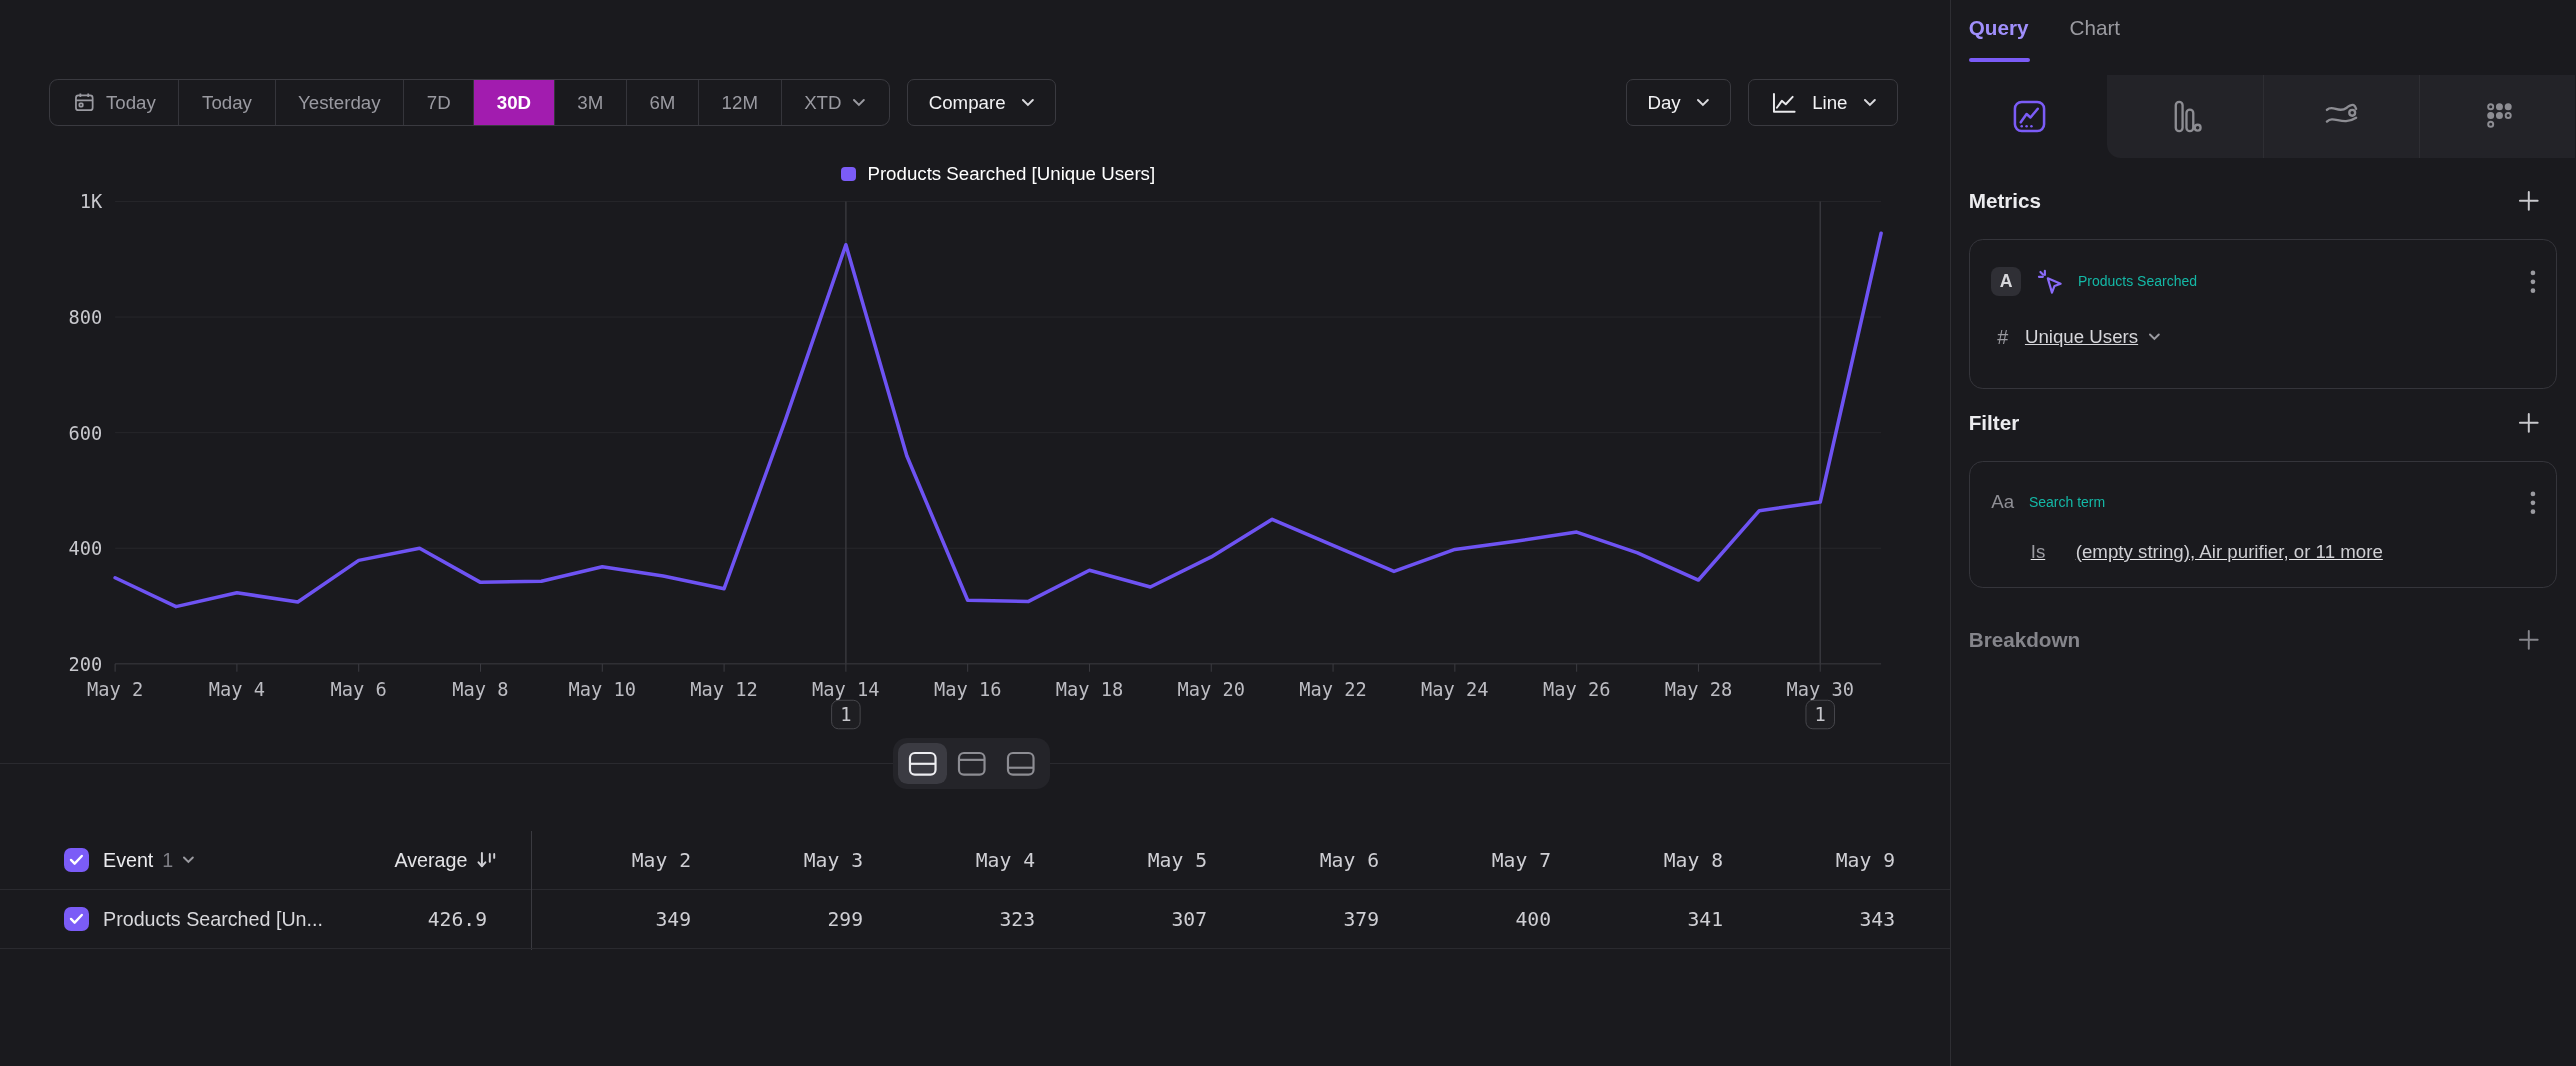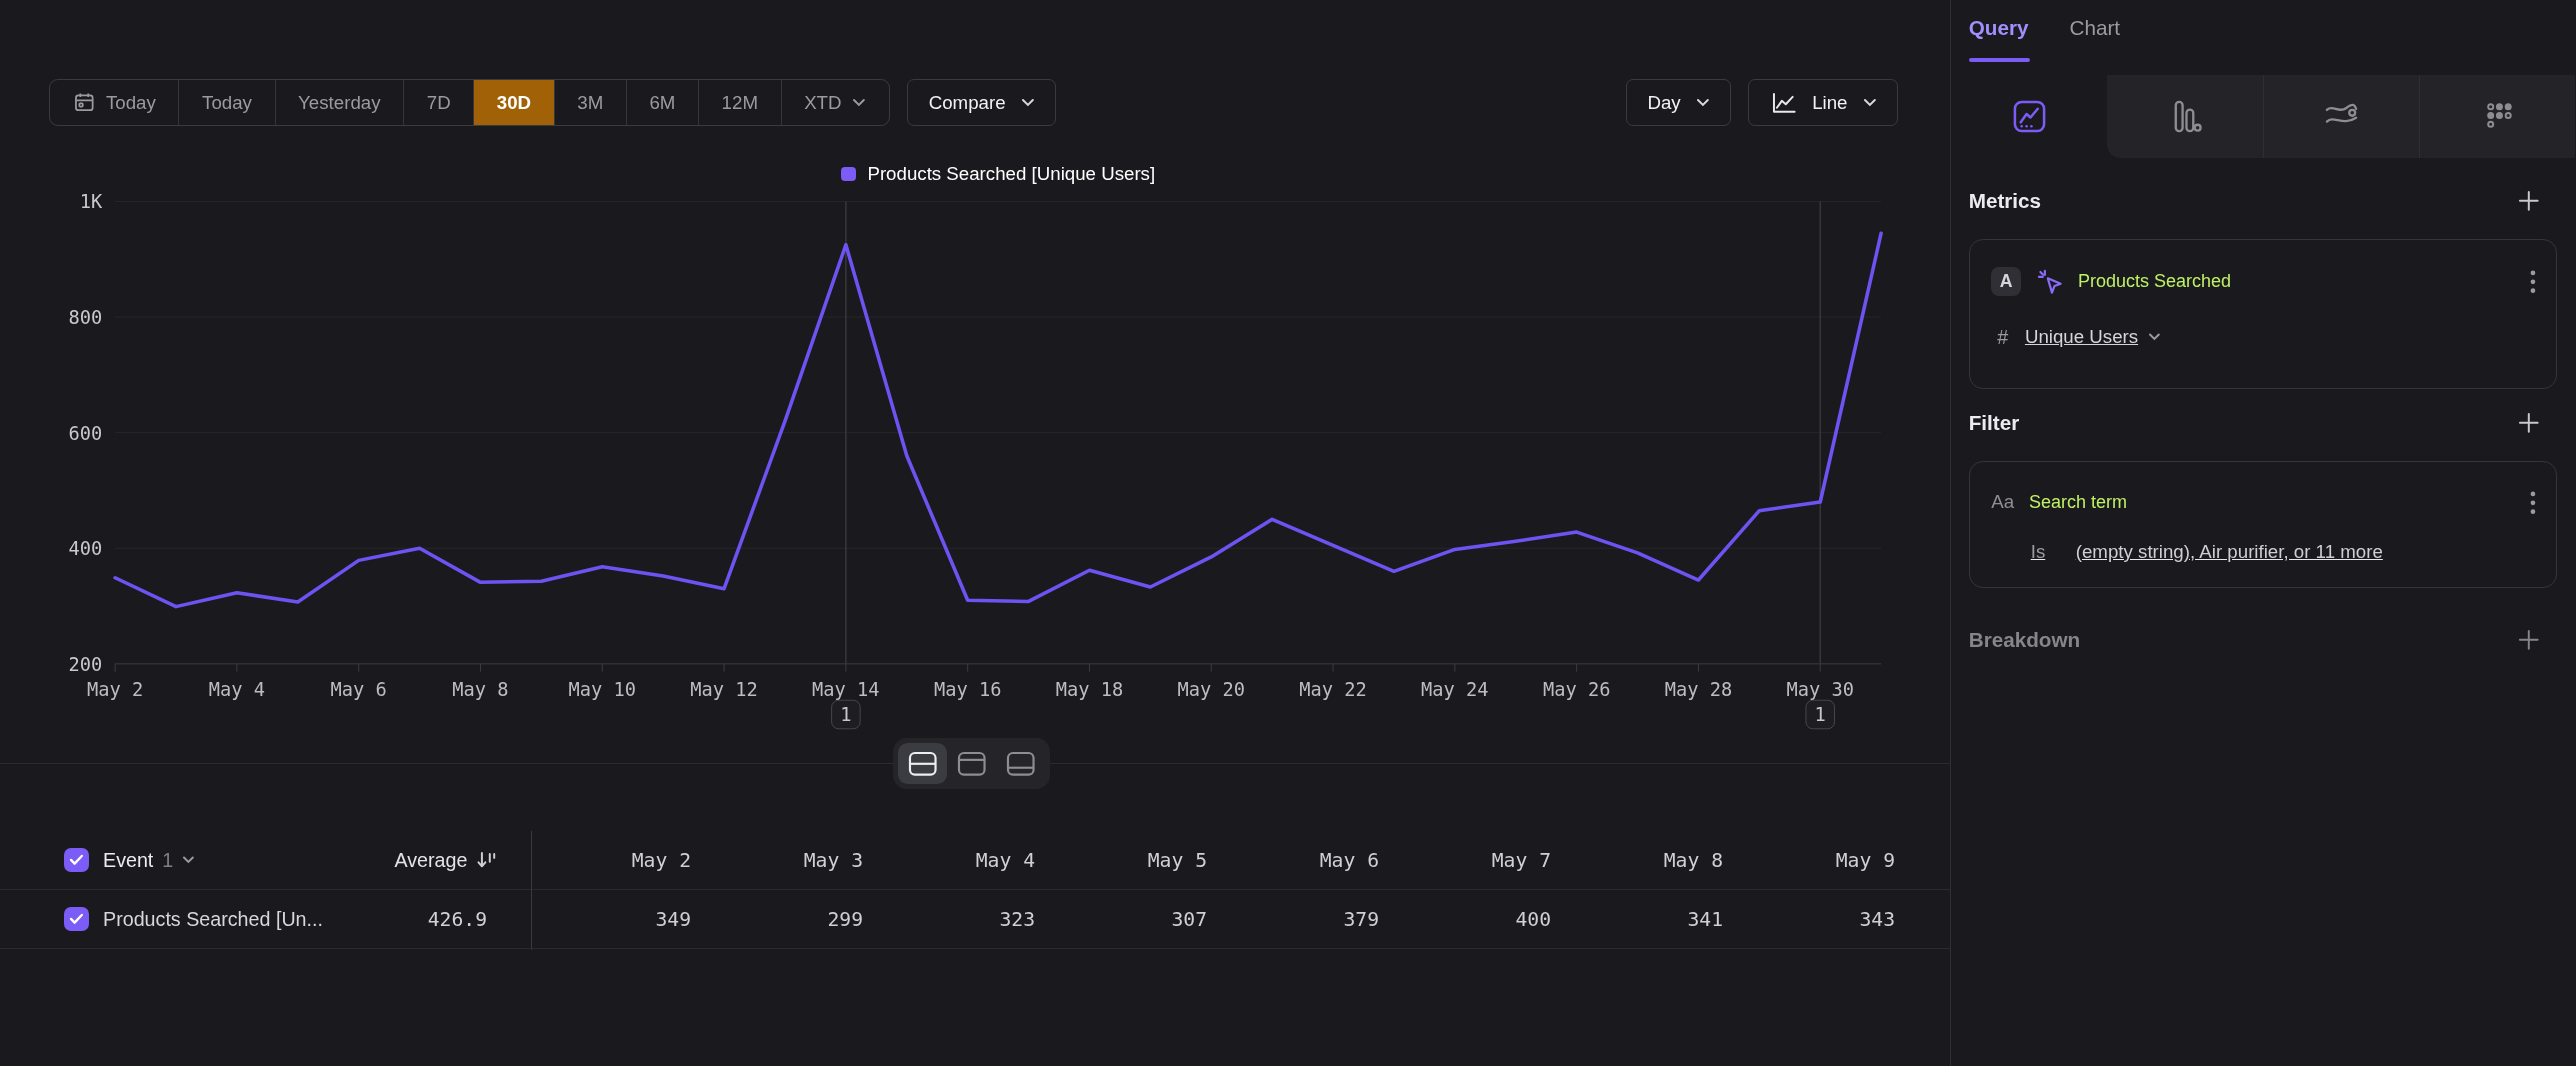--- a/index.html
+++ b/index.html
@@ -14,21 +14,21 @@
   .main   { position:absolute; left:0; top:0; width:1950px; height:1067px; }
   .sidebar{ position:absolute; right:0; top:0; width:626px; height:1067px; border-left:1px solid #2e2e33; }
 
   
   .toolbar { position:absolute; left:0; top:79px; width:1950px; height:47px; }
   .seg-control { position:absolute; left:49px; top:0; height:47px; display:flex;
     border:1px solid #3a3a40; border-radius:8.9px; overflow:hidden; }
   .seg { display:flex; align-items:center; gap:10.8px; padding:0 22.6px; font-size:18.7px;
     color:#9a9aa1; border-right:1px solid #35353b; cursor:default; white-space:nowrap; }
   .seg:last-child { border-right:none; }
-  .seg.selected { background:#a16207; color:#ffffff; font-weight:bold; }
+  .seg.selected { background:#a21caf; color:#ffffff; font-weight:bold; }
   .btn { height:47px; display:flex; align-items:center; gap:15px; padding:0 20.7px;
     border:1px solid #3a3a40; border-radius:7px; font-size:18.7px; color:#f2f2f4; white-space:nowrap; }
   .compare { position:absolute; left:907px; top:0; }
   .toolbar-right { position:absolute; right:52px; top:0; display:flex; gap:16.7px; }
   .chev { flex:none; }
 
   
   .legend { position:absolute; left:115px; top:163px; width:1766px; display:flex;
     justify-content:center; align-items:center; gap:11.8px; }
   .legend-swatch { width:14.8px; height:14.8px; border-radius:3.9px; }
@@ -80,21 +80,21 @@
   .sb-section-head { position:absolute; left:0; width:626px; height:39px; display:flex;
     align-items:center; justify-content:space-between; padding:0 35px 0 17.7px; }
   .sb-heading { font-size:20.7px; font-weight:bold; color:#ececef; }
   .sb-heading.dim { color:#85858b; }
   .sb-card { position:absolute; left:17.7px; width:588px; border:1px solid #35353b;
     border-radius:13.8px; }
   .card-row1 { display:flex; align-items:center; gap:14.8px; padding:0 19.7px 0 21.6px; }
   .badge-a { width:29.5px; height:29.5px; border-radius:7.9px; background:#2f2f35; color:#d6d6da;
     font-size:17.7px; font-weight:bold; display:flex; align-items:center; justify-content:center; }
   .badge-aa { color:#8e8e94; font-size:18.7px; }
-  .card-title { font-size:18px; color:#bef264; flex:1; }
+  .card-title { font-size:14px; color:#14b8a6; flex:1; }
   .card-row2 { display:flex; align-items:center; gap:16.7px; }
   .hash { color:#9a9aa0; font-size:19.7px; }
   .measure { font-size:18.7px; color:#d6d6da; display:flex; align-items:center; gap:9.8px;text-decoration:underline; }
   .op { color:#9a9aa0; font-size:18.7px; }
   .fval { color:#cfcfd3; font-size:18.7px; }
   .metric-card { top:239px; height:150px; padding-top:26.6px; }
   .metric-card .card-row2 { padding:29.5px 0 0 27.6px; }
   .filter-card { top:461px; height:127px; padding-top:27.6px; }
   .filter-card .card-row2 { padding:25.6px 0 0 61px; gap:30.5px;text-decoration:underline; }
 </style>

